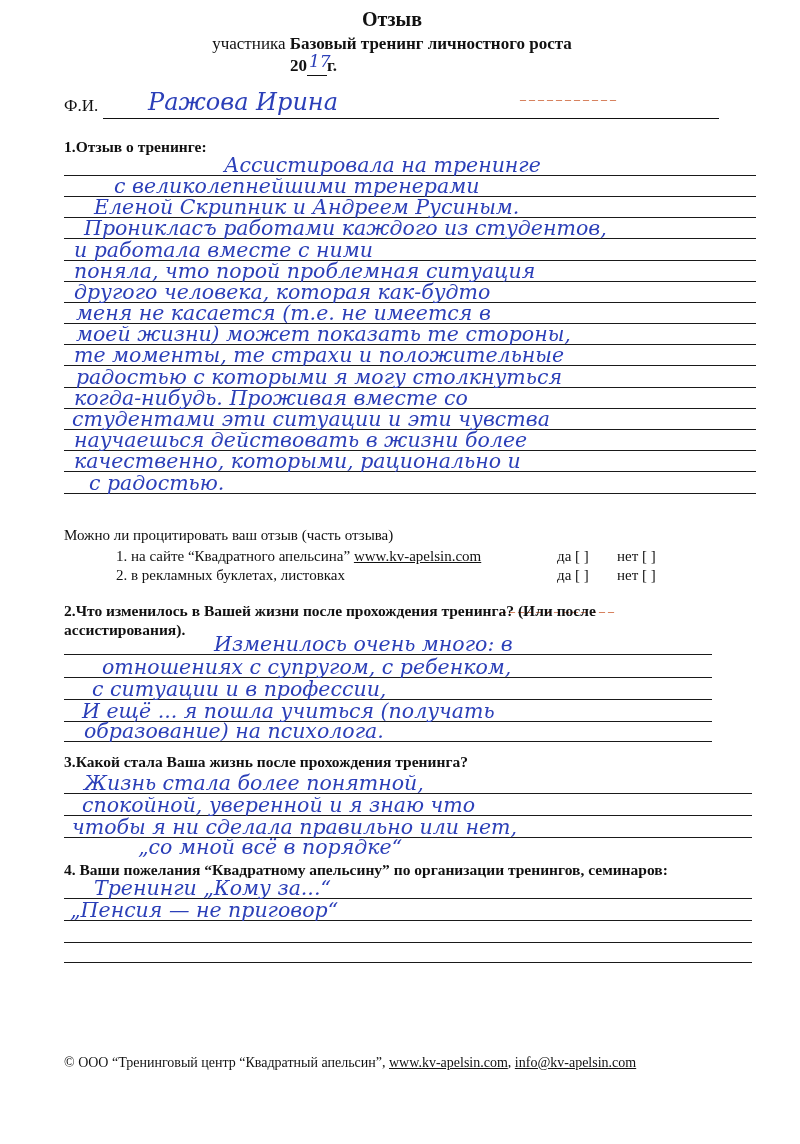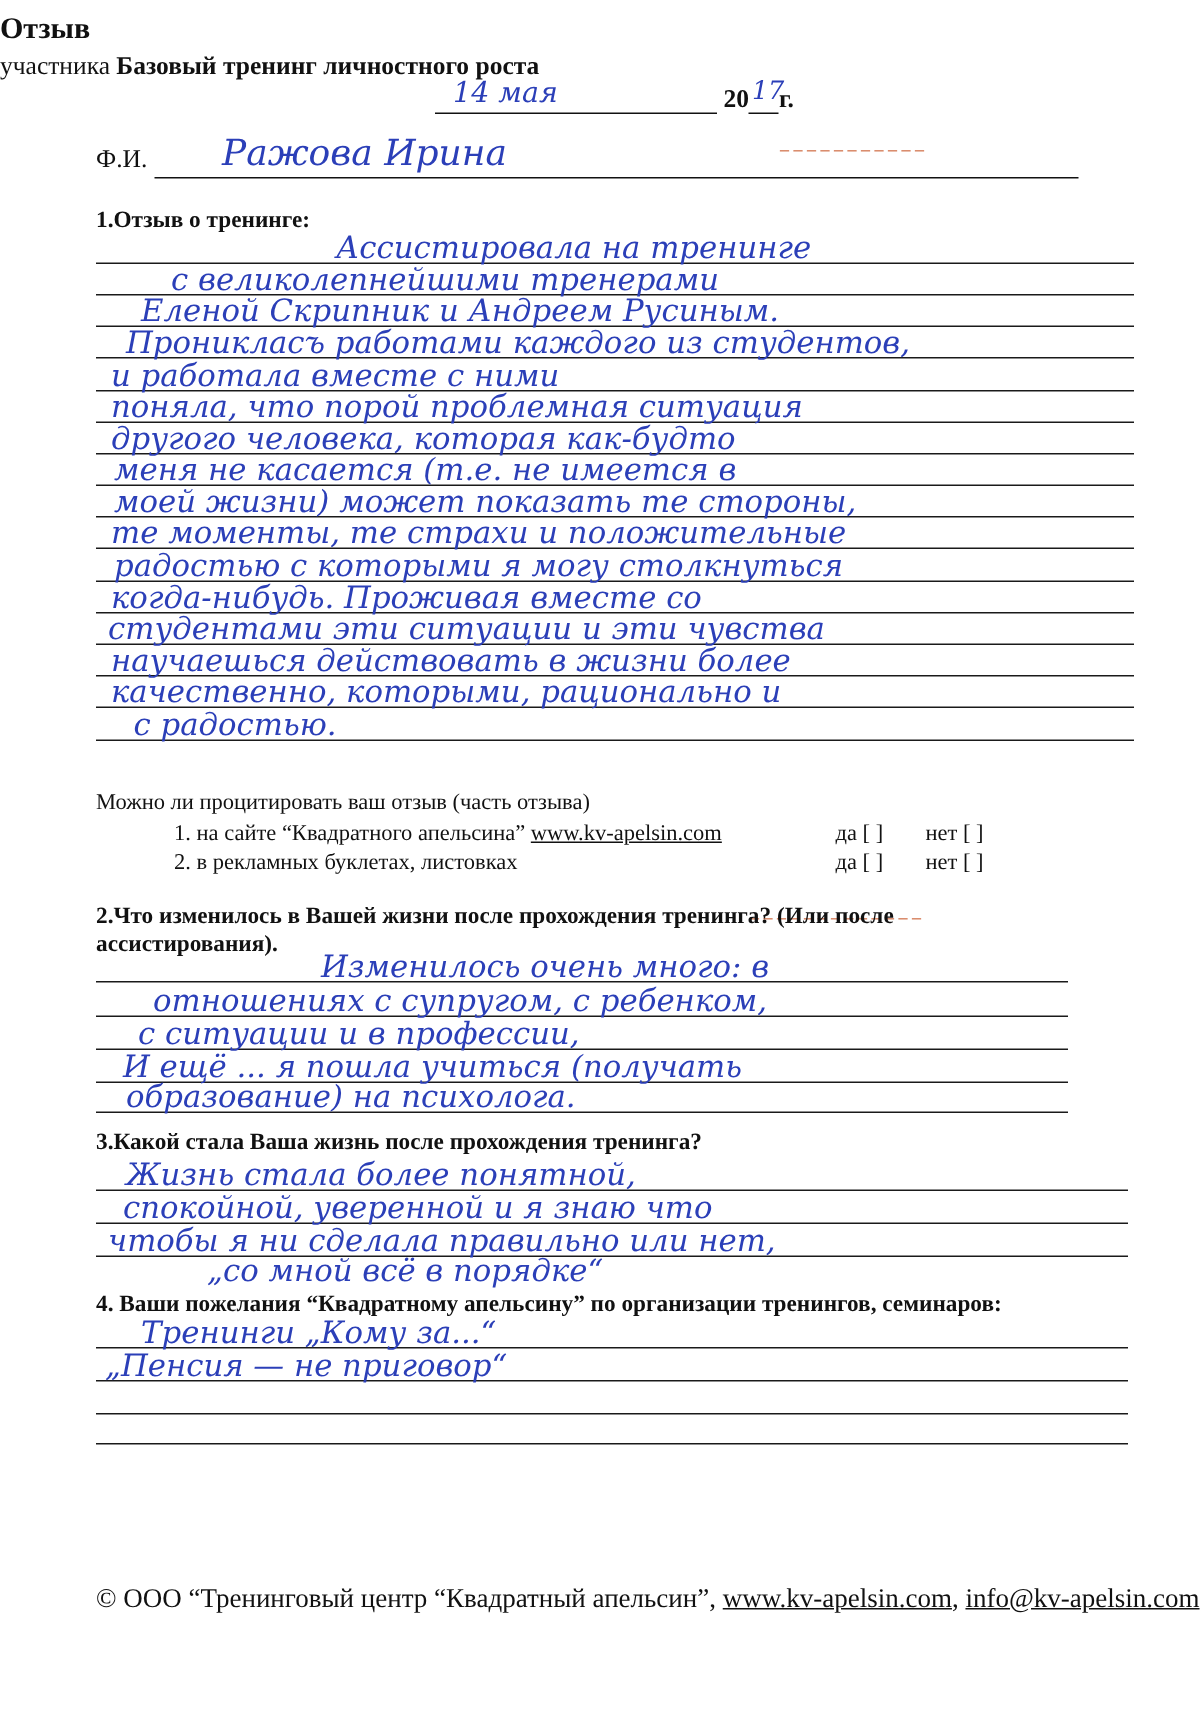--- a/index.html
+++ b/index.html
@@ -3,21 +3,21 @@
 <meta charset="utf-8">
 <style>
   html, body { margin:0; padding:0; }
   body {
     width:800px; height:1144px; position:relative; overflow:hidden;
     background:#ffffff;
     font-family:"Liberation Serif", "DejaVu Serif", serif;
     color:#111;
   }
   .abs { position:absolute; }
-  .center { left:0; width:784px; }
+  .center { left:0; width:784px; text-align:center; }
   .title { top:8px; font-size:20px; font-weight:bold; }
   .subtitle { top:34px; font-size:17px; }
   .subtitle b { font-weight:bold; }
   .dateline { top:55px; left:290px; font-size:17px; font-weight:bold; }
   .date-blank { display:inline-block; width:188px; border-bottom:1.5px solid #111; height:20px; position:relative; vertical-align:bottom; }
   .year-blank { display:inline-block; width:20px; border-bottom:1.5px solid #111; height:20px; position:relative; vertical-align:bottom; }
   .hw {
     font-family:"DejaVu Serif", serif; font-style:italic;
     color:#2b3fb8; white-space:nowrap;
   }
@@ -26,38 +26,35 @@
   .fio-label { top:96px; left:64px; font-size:17px; }
   .fio-line { top:118px; left:103px; width:616px; border-bottom:1.5px solid #111; }
   .fio-hw { top:88px; left:148px; font-size:24px; }
   .q { font-size:15.5px; font-weight:bold; left:64px; }
   .rule { position:absolute; height:0; border-top:1.6px solid #1a1a1a; }
   .line-hw { position:absolute; font-size:20.5px; line-height:22px; }
   .quote-q { top:527px; left:64px; font-size:15px; }
   .quote-opt { font-size:15px; }
   .quote-opt a, .footer a { color:#111; text-decoration:underline; }
   .yn { font-size:15px; }
-  .footer { top:1055px; left:64px; font-size:18px; }
+  .footer { top:1055px; left:64px; font-size:14px; }
   .ghost { position:absolute; color:#c2410c; font-size:12px; font-family:"Liberation Serif", serif; }
 </style>
 </head>
 <body>
 
 <div class="ghost" style="top:88px;left:520px;">_ _ _ _ _ _ _ _ _ _ _</div>
 <div class="ghost" style="top:600px;left:500px;">_ _ _ _ _ _ _ _ _ _ _ _ _</div>
 
 <div class="abs center title">Отзыв</div>
 <div class="abs center subtitle">
   <span>участника</span>
   <b>Базовый тренинг личностного роста</b>
 </div>
 <div class="abs dateline">
-  <span class="date-blank">
-    <span class="hw date-hw">14 мая</span>
-  </span>
   <span>20</span><span class="year-blank"><span class="hw year-hw">17</span></span><span>г.</span>
 </div>
 
 <div class="abs fio-label">Ф.И.</div>
 <div class="abs fio-line"></div>
 <div class="abs hw fio-hw">Ражова Ирина</div>
 
 <div class="abs q" style="top:138px;">1.Отзыв о тренинге:</div>
 <div id="s1">
     <div class="rule" style="top: 175px; left: 64px; width: 692px;"></div>

